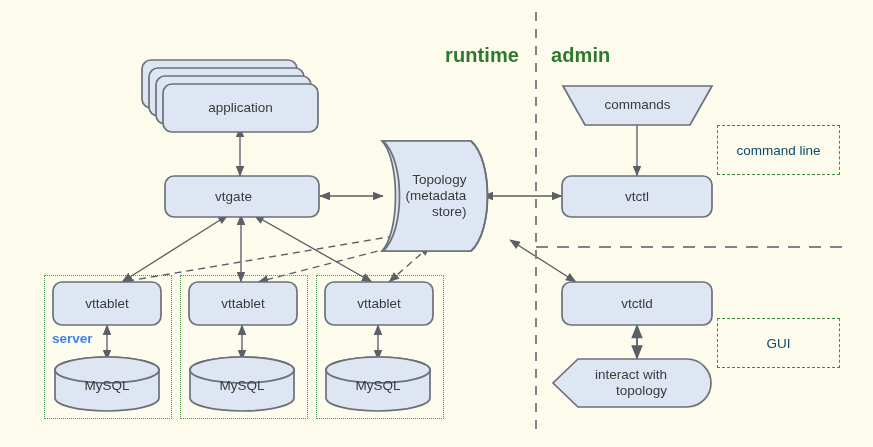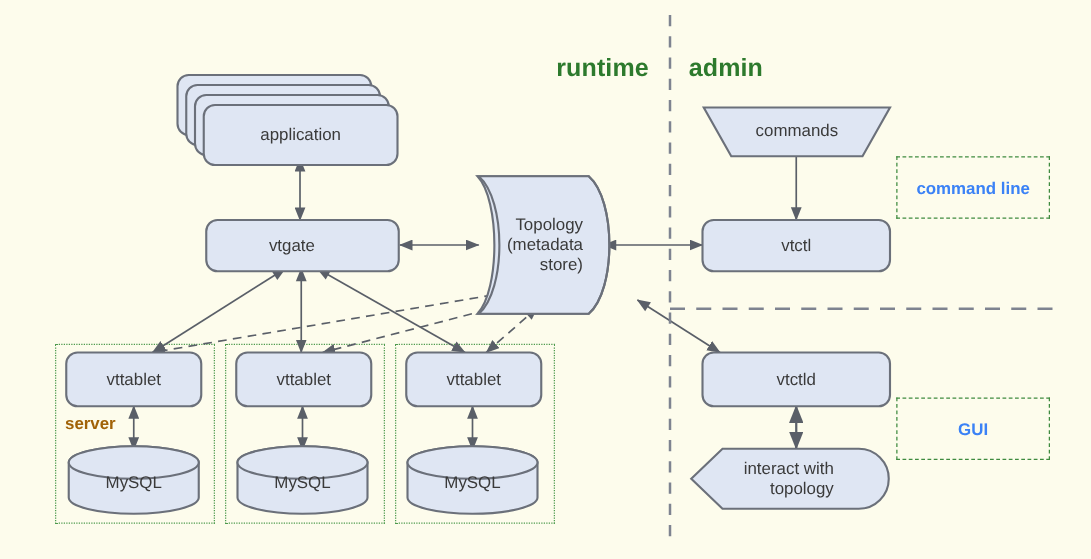--- a/index.html
+++ b/index.html
@@ -24,27 +24,27 @@
     pointer-events:none;
     white-space:pre-line;
   }
   .zone-title{
     position:absolute;z-index:4;
     color:#2d7a2d;font-weight:bold;font-size:20px;
     letter-spacing:.1px;
   }
   .grp-label{
     position:absolute;z-index:4;
-    color:#a16207;font-weight:bold;font-size:13.5px;
+    color:#3b82f6;font-weight:bold;font-size:13.5px;
   }
   .dashbox{
     position:absolute;z-index:2;
     border:1.6px dashed #3f8a3f;
     display:flex;align-items:center;justify-content:center;
-    color:#3b82f6;font-weight:bold;font-size:13.5px;
+    color:#0c4a6e;font-weight:normal;font-size:13.5px;
   }
   .dotgrp{
     position:absolute;z-index:0;
     border:1.5px dotted #4e9a4e;
     background:transparent;
   }
 </style>
 </head>
 <body>
 

